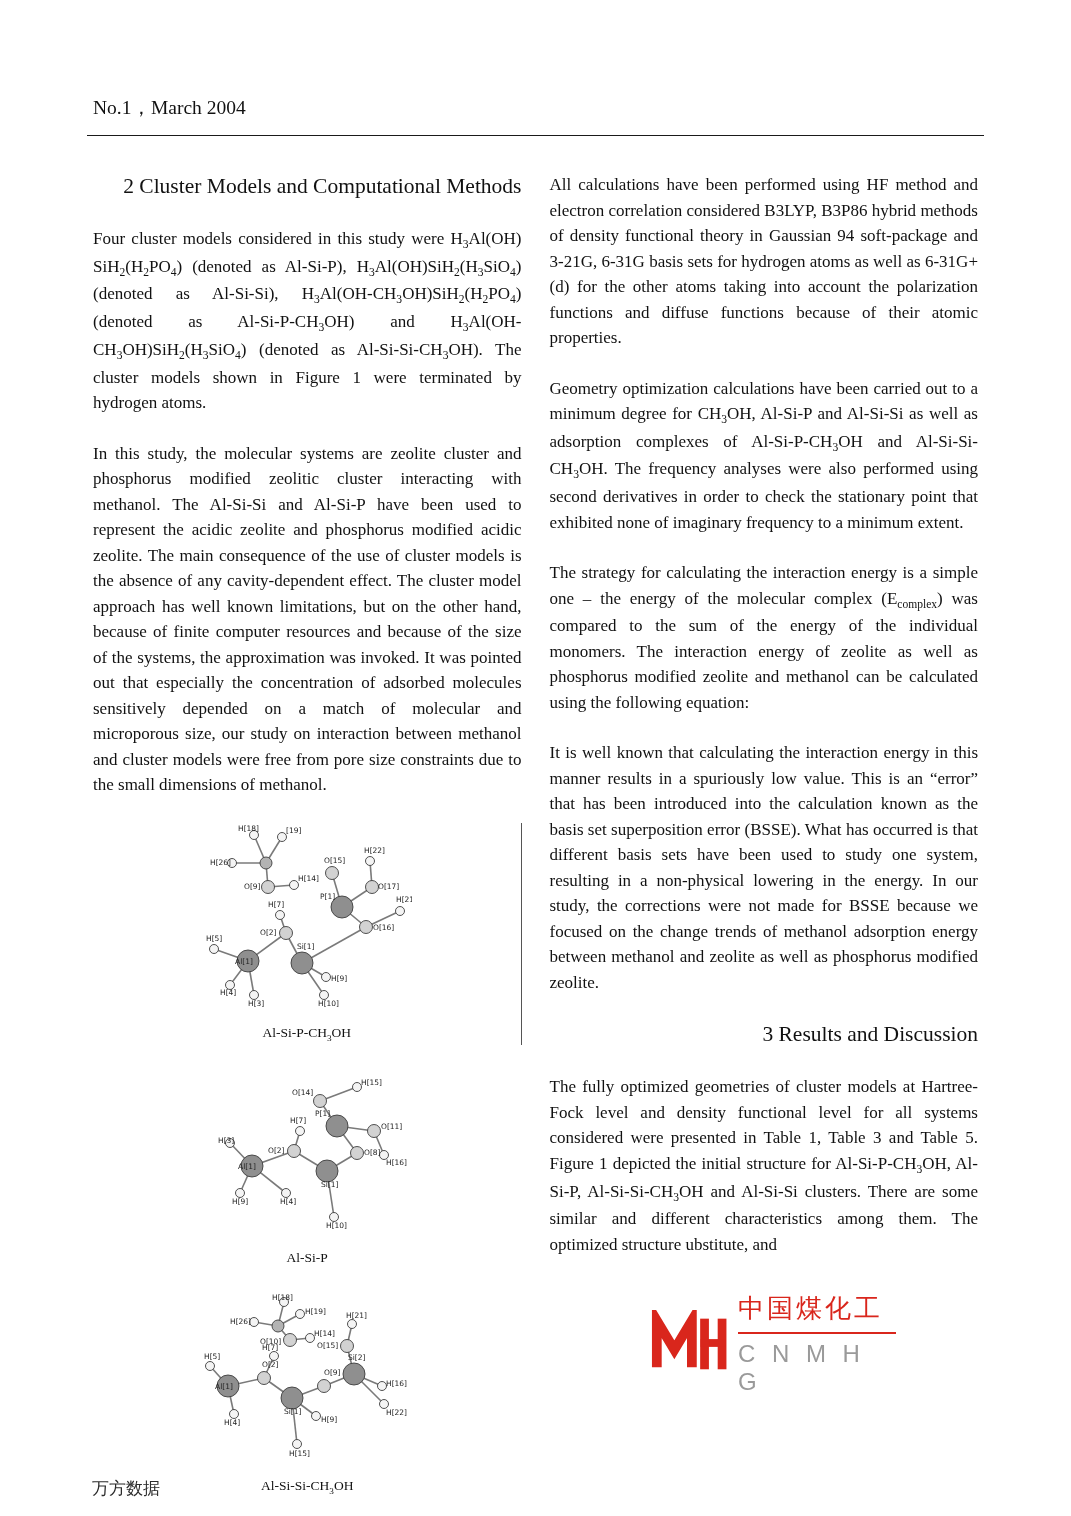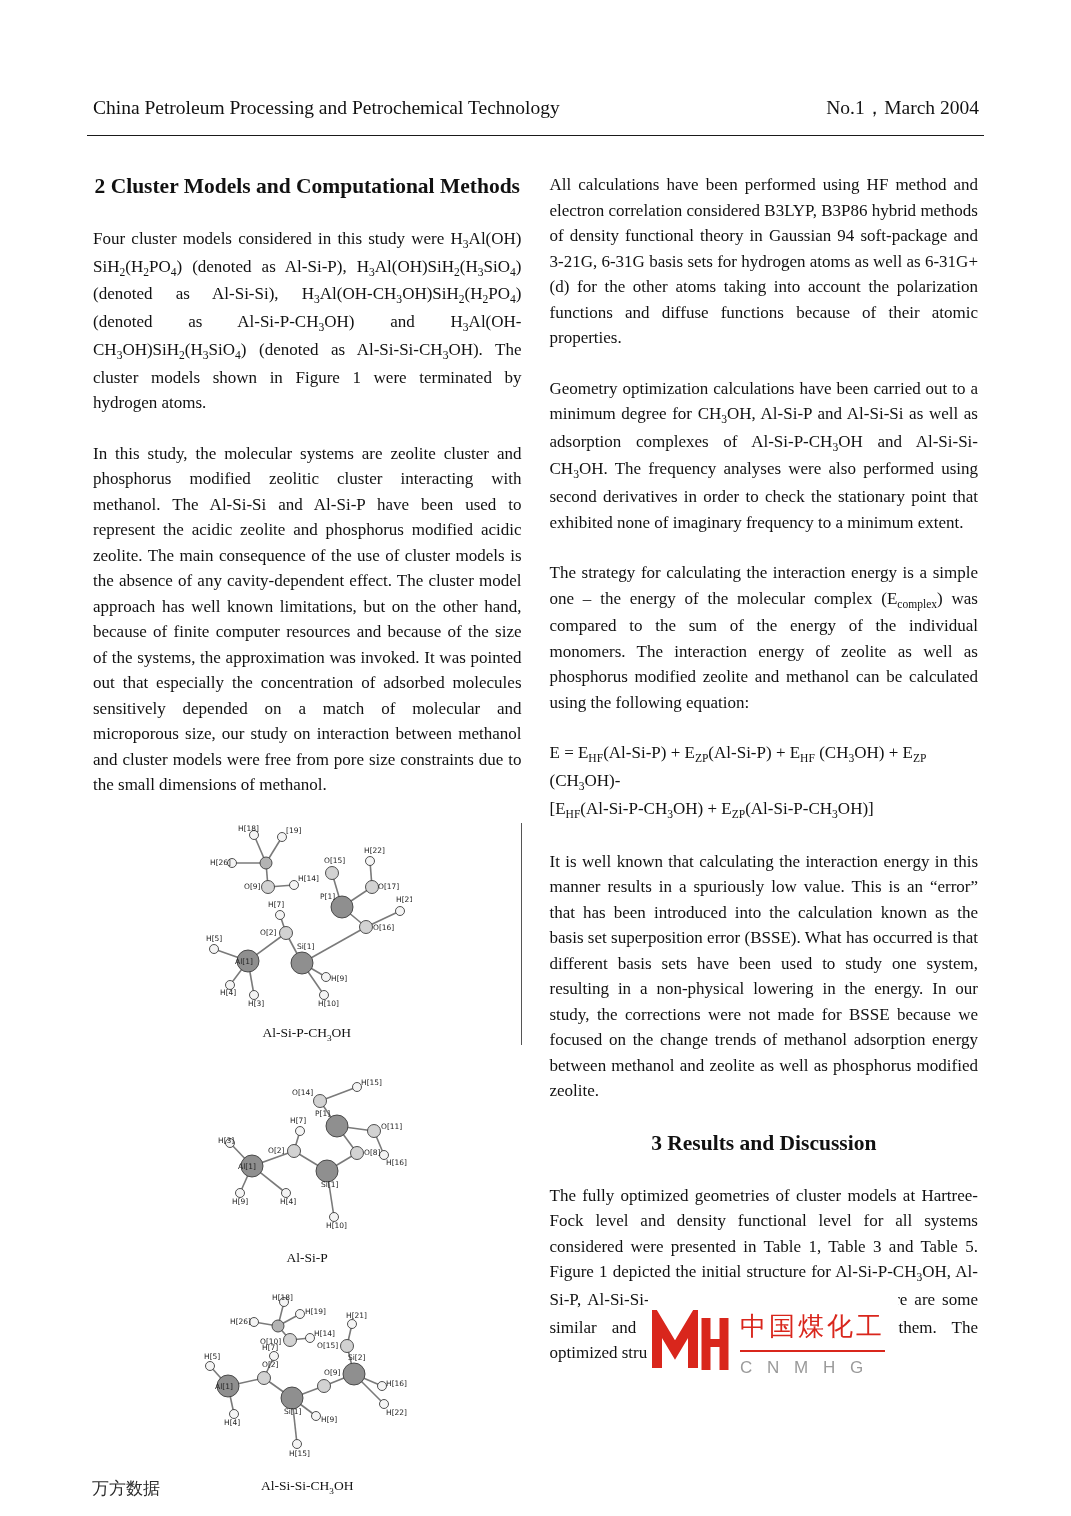--- a/index.html
+++ b/index.html
@@ -25,22 +25,22 @@
     padding:36px 93px 0 93px;
   }
   .col {
     flex:1; min-width:0;
     font-size:17px; line-height:1.5;
     text-align:justify;
   }
   .col p { margin-bottom:25px; }
   h2.section {
     font-size:21.5px; line-height:1.35;
-    text-align:center; margin-bottom:25px;
-    font-weight:bold;
+    text-align:right; margin-bottom:25px;
+    font-weight:normal;
   }
   .equation { text-align:left; }
   sub { font-size:0.68em; }
   figure { margin-top:14px; }
   .mol-grid { display:grid; grid-template-columns:1fr; column-gap:8px; row-gap:26px; }
   .mol-cell { text-align:center; }
   .mol-cell.divider { border-right:1px solid #555; }
   .mol-cell svg { display:block; margin:0 auto; }
   .mol-cell svg text { font-family:"DejaVu Sans",sans-serif; }
   .mol-label { font-size:13.5px; text-align:center; margin-top:12px; }
@@ -56,38 +56,37 @@
     display:flex; align-items:center; gap:10px;
     padding:4px 2px;
   }
   .logo-text-stack { display:flex; flex-direction:column; }
   .logo-cn {
     color:#d9261c; font-size:26px; letter-spacing:3px;
     font-family:"Liberation Sans","DejaVu Sans",sans-serif;
     border-bottom:2.5px solid #d9261c; padding-bottom:6px;
   }
   .logo-latin {
-    color:#9a9a9a; font-size:17px; letter-spacing:5px;
+    color:#9a9a9a; font-size:24px; letter-spacing:5px;
     font-family:"Liberation Sans","DejaVu Sans",sans-serif;
     margin-top:6px;
   }
   .page-number { text-align:center; font-size:18px; margin-top:30px;text-decoration:underline; }
   .watermark {
     position:absolute; left:92px; bottom:16px;
     font-size:17px; color:#2b2b2b;
     font-family:"DejaVu Sans","Liberation Sans",sans-serif;
   }
 </style>
 </head>
 <body>
 
 <div class="page">
 
   <div class="header">
-    <span>China Petroleum Processing and Petrochemical Technology</span>
     <span>No.1，March 2004</span>
   </div>
   <hr class="header-rule">
 
   <div class="columns">
 
     <div class="col">
       <h2 class="section">2 Cluster Models and Computational Methods</h2>
       <p>Four cluster models considered in this study were H<sub>3</sub>Al(OH) SiH<sub>2</sub>(H<sub>2</sub>PO<sub>4</sub>) (denoted as Al-Si-P), H<sub>3</sub>Al(OH)SiH<sub>2</sub>(H<sub>3</sub>SiO<sub>4</sub>) (denoted as Al-Si-Si), H<sub>3</sub>Al(OH-CH<sub>3</sub>OH)SiH<sub>2</sub>(H<sub>2</sub>PO<sub>4</sub>) (denoted as Al-Si-P-CH<sub>3</sub>OH) and H<sub>3</sub>Al(OH-CH<sub>3</sub>OH)SiH<sub>2</sub>(H<sub>3</sub>SiO<sub>4</sub>) (denoted as Al-Si-Si-CH<sub>3</sub>OH). The cluster models shown in Figure 1 were terminated by hydrogen atoms.</p>
       <p>In this study, the molecular systems are zeolite cluster and phosphorus modified zeolitic cluster interacting with methanol. The Al-Si-Si and Al-Si-P have been used to represent the acidic zeolite and phosphorus modified acidic zeolite. The main consequence of the use of cluster models is the absence of any cavity-dependent effect. The cluster model approach has well known limitations, but on the other hand, because of finite computer resources and because of the size of the systems, the approximation was invoked. It was pointed out that especially the concentration of adsorbed molecules sensitively depended on a match of molecular and microporous size, our study on interaction between methanol and cluster models were free from pore size constraints due to the small dimensions of methanol.</p>
@@ -315,21 +314,20 @@
           <span>Figure 1 Schematic representation of</span><br>
           <span>cluster models</span>
         </figcaption>
       </figure>
     </div>
 
     <div class="col">
       <p>All calculations have been performed using HF method and electron correlation considered B3LYP, B3P86 hybrid methods of density functional theory in Gaussian 94 soft-package and 3-21G, 6-31G basis sets for hydrogen atoms as well as 6-31G+(d) for the other atoms taking into account the polarization functions and diffuse functions because of their atomic properties.</p>
       <p>Geometry optimization calculations have been carried out to a minimum degree for CH<sub>3</sub>OH, Al-Si-P and Al-Si-Si as well as adsorption complexes of Al-Si-P-CH<sub>3</sub>OH and Al-Si-Si-CH<sub>3</sub>OH. The frequency analyses were also performed using second derivatives in order to check the stationary point that exhibited none of imaginary frequency to a minimum  extent.</p>
       <p>The strategy for calculating the interaction energy is a simple one – the energy of the molecular complex (E<sub>complex</sub>) was compared to the sum of the energy of the individual monomers. The interaction energy of zeolite as well as phosphorus modified zeolite and methanol can be calculated using the following equation:</p>
-      <p class="equation">E = E<sub>HF</sub>(Al-Si-P) + E<sub>ZP</sub>(Al-Si-P) + E<sub>HF</sub> (CH<sub>3</sub>OH) + E<sub>ZP</sub> (CH<sub>3</sub>OH)-<br>[E<sub>HF</sub>(Al-Si-P-CH<sub>3</sub>OH) + E<sub>ZP</sub>(Al-Si-P-CH<sub>3</sub>OH)]</p>
       <p>It is well known that calculating the interaction energy in this manner results in a spuriously low value. This is an “error” that has been introduced into the calculation known as the basis set superposition error (BSSE). What has occurred is that different basis sets have been used to study one system, resulting in  a non-physical lowering in the energy. In our study, the corrections were not made for BSSE because we focused on the change trends of methanol adsorption energy between methanol and zeolite as well as phosphorus modified zeolite.</p>
       <h2 class="section">3 Results and Discussion</h2>
       <p>The fully optimized geometries of cluster models at Hartree-Fock level and density functional level for all systems considered were presented in Table 1, Table 3 and Table 5. Figure 1 depicted the initial structure for Al-Si-P-CH<sub>3</sub>OH, Al-Si-P, Al-Si-Si-CH<sub>3</sub>OH and Al-Si-Si clusters. There are some similar and different characteristics among them. The optimized structure ubstitute, and</p>
     </div>
 
   </div>
 
   <div class="logo-overlay">
     <svg width="80" height="66" viewBox="0 0 80 66">
       <polyline points="7,58 7,10 25,40 43,10 43,58" fill="none" stroke="#d9261c" stroke-width="10" stroke-linejoin="miter"></polyline>

